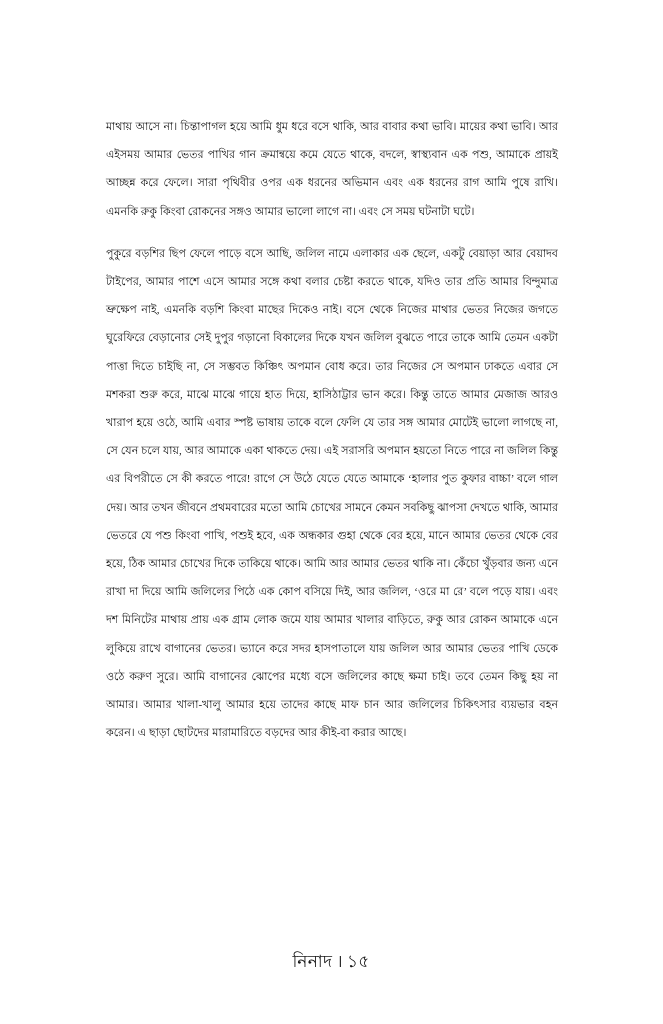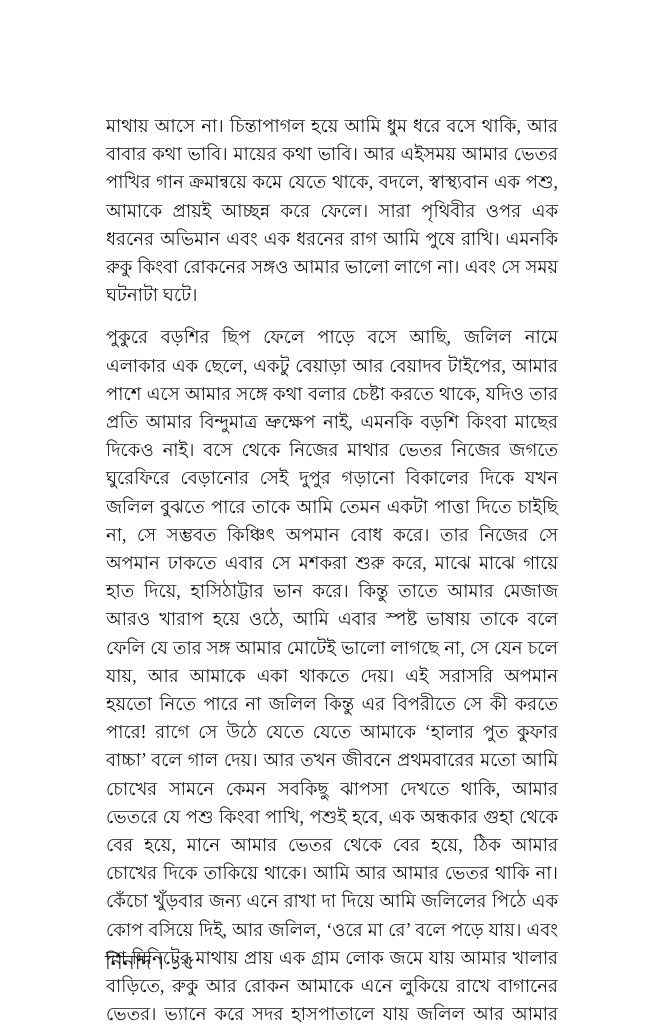--- a/index.html
+++ b/index.html
@@ -31,40 +31,40 @@
   .text-column {
     position: absolute;
     left: 106px;
     top: 112px;
     width: 452px;
   }
 
   .para {
     margin: 0 0 14px 0;
     padding: 0;
-    font-size: 18px;
+    font-size: 11px;
     line-height: 28.2px;
     text-align: justify;
     text-justify: inter-word;
     word-spacing: 0.02em;
     color: #121212;
     hyphens: none;
   }
 
   .para:last-of-type {
     margin-bottom: 0;
   }
 
   .footer {
     position: absolute;
     right: 106px;
     bottom: 52px;
     width: 452px;
-    text-align: left;
-    font-size: 20px;
+    text-align: center;
+    font-size: 17px;
     line-height: 20px;
     color: #141414;
     letter-spacing: 0.01em;
   }
 
   .footer-inner {
     display: inline-block;
     white-space: nowrap;
   }
 </style>

